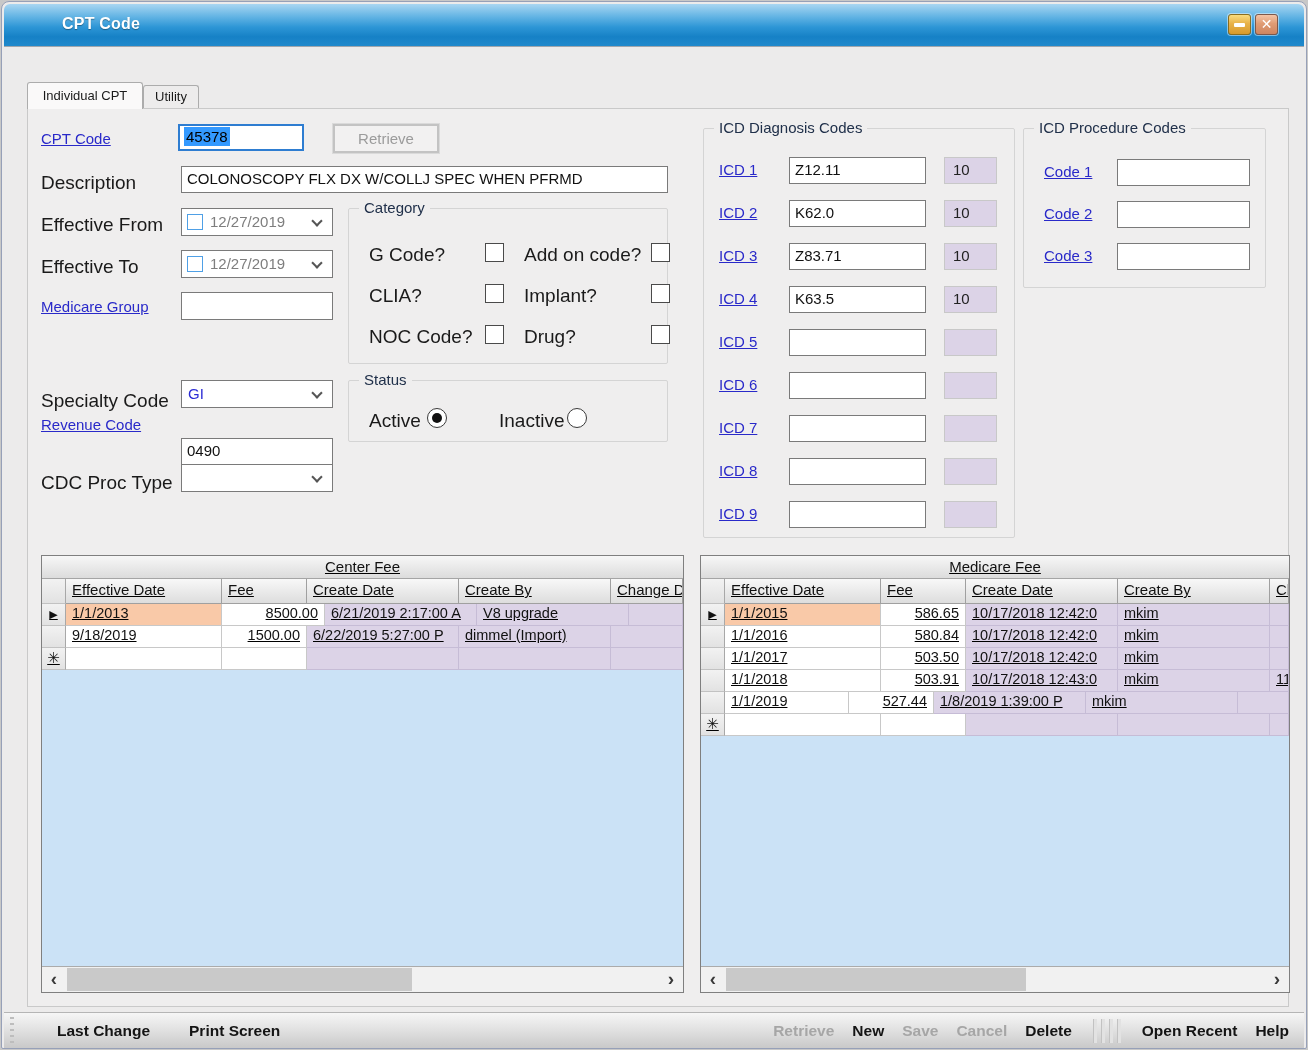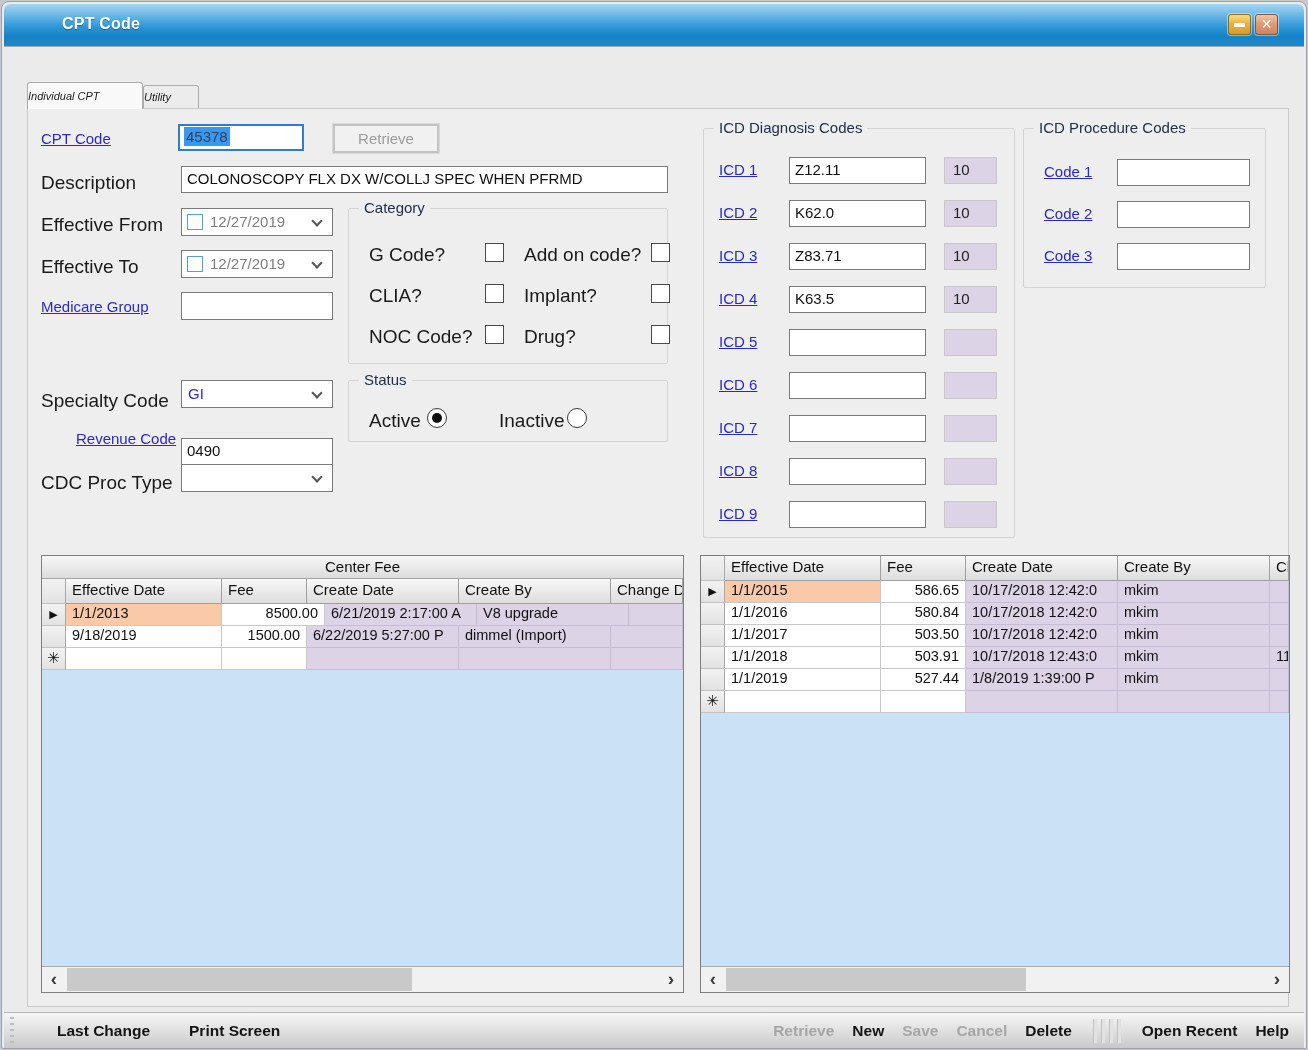--- a/index.html
+++ b/index.html
@@ -6,43 +6,43 @@
   *{box-sizing:border-box;}
   .win{position:relative;width:1306px;height:1048px;margin:1px;border:1px solid #96A0B8;border-radius:8px 8px 2px 2px;background:#ECEBEB;overflow:hidden;}
   .titlebar{position:absolute;left:2px;top:2px;right:2px;height:43px;border-radius:6px 6px 0 0;
     background:linear-gradient(180deg,#A9D6F2 0%,#63B4E4 30%,#2D96D6 55%,#1681C6 78%,#2089CC 100%);
     border-bottom:1px solid #9FA6AD;}
   .title-text{position:absolute;left:58px;top:11px;color:#fff;font-size:16px;font-weight:bold;letter-spacing:.2px;text-shadow:0 1px 1px rgba(0,0,0,.35);}
   .tbtn{position:absolute;top:10px;width:23px;height:21px;border-radius:3px;box-shadow:0 0 0 1px rgba(255,255,255,.45);}
   .btn-min{left:1224px;background:linear-gradient(#F9DC7E,#E8B24A 45%,#D89A2C);border:1px solid #8A6D1F;}
   .btn-min .dash{position:absolute;left:5px;top:8px;width:11px;height:4px;background:#fff;border-radius:1px;}
   .btn-close{left:1251px;background:linear-gradient(#F4C4A6,#E09C74 45%,#CE8560);border:1px solid #7D584A;color:#fff;font-weight:bold;font-size:14px;text-align:center;line-height:19px;}
-  .tab{position:absolute;border:1px solid #ACACAC;border-bottom:none;border-radius:3px 3px 0 0;font-size:11px;color:#1a1a1a;text-align:left;font-style:italic;}
+  .tab{position:absolute;border:1px solid #ACACAC;border-bottom:none;border-radius:3px 3px 0 0;font-size:13px;color:#1a1a1a;text-align:center;}
   .tab.active{left:25px;top:80px;width:116px;height:27px;background:#FAF9F9;z-index:3;line-height:26px;}
   .tab.inactive{left:141px;top:83px;width:56px;height:24px;background:#EDECEC;line-height:22px;}
   .page{position:absolute;left:25px;top:106px;width:1262px;height:899px;background:#EFEEEE;border:1px solid #C9C9C9;z-index:2;}
   .lbl{position:absolute;font-size:19px;color:#1a1a1a;white-space:nowrap;}
   .link{position:absolute;font-size:15px;color:#2929C9;text-decoration:underline;white-space:nowrap;cursor:pointer;}
   .tb{position:absolute;background:#fff;border:1px solid #7A7A7A;font-size:15px;color:#111;padding:3px 5px;white-space:nowrap;overflow:hidden;}
   .tb-cpt{border:2px solid #2E7DD1;padding:2px 4px;}
-  .sel-text{background:#3399FF;color:#404040;padding:1px 2px;}
+  .sel-text{background:#3399FF;color:#000000;padding:1px 2px;}
   .btn-retrieve{position:absolute;background:#F2F1F1;border:2px solid #C3C3C3;outline:1px solid #DADADA;color:#9B9B9B;font-size:15px;text-align:center;padding-top:4px;}
   .combo{position:absolute;background:#fff;border:1px solid #7A7A7A;font-size:15px;}
   .chev{position:absolute;right:11px;top:8px;width:8px;height:8px;border-right:2px solid #555;border-bottom:2px solid #555;transform:rotate(45deg);}
   .date-cb{position:absolute;left:5px;top:5px;width:16px;height:16px;background:#fff;border:1px solid #4FA0E6;}
   .date-text{position:absolute;left:28px;top:4px;color:#7E7E7E;font-size:15px;}
   .combo-val{position:absolute;left:6px;top:4px;font-size:15px;color:#2B2BD5;}
   .gbox{position:absolute;border:1px solid #D4D4D4;border-radius:2px;}
   .gcap{position:absolute;top:-10px;left:10px;background:#EFEEEE;padding:0 5px;font-size:15px;color:#20304A;white-space:nowrap;}
   .cb{position:absolute;width:19px;height:19px;background:#fff;border:1px solid #4A4A4A;}
   .radio{position:absolute;width:20px;height:20px;border:1px solid #3A3A3A;border-radius:50%;background:#fff;}
   .radio.sel::after{content:"";display:block;width:10px;height:10px;background:#101010;border-radius:50%;margin:4px;}
   .ver-box{position:absolute;width:53px;height:27px;background:#DCD3E7;border:1px solid #C8C8C8;font-size:15px;color:#222;padding:3px 8px;}
   
-  .grid{position:absolute;border:1px solid #7F7F7F;background:#CBE2F6;display:flex;flex-direction:column;overflow:hidden;}
+  .grid{position:absolute;border:1px solid #7F7F7F;background:#CBE2F6;display:flex;flex-direction:column;overflow:hidden;text-decoration:underline;}
   .g-title{height:23px;background:linear-gradient(#F7F7F7,#DCDCDC);border-bottom:1px solid #A5A5A5;text-align:center;font-size:15px;color:#111;line-height:22px;flex:none;}
   .g-hrow,.g-row{display:flex;flex:none;}
   .g-hc{height:25px;background:linear-gradient(#F8F8F8,#DDDDDD);border-right:1px solid #A0A0A0;border-bottom:1px solid #A0A0A0;font-size:15px;color:#111;padding:2px 6px;white-space:nowrap;overflow:hidden;}
   .g-sel{width:24px;flex:none;background:linear-gradient(#F2F2F2,#E2E2E2);border-right:1px solid #A8A8A8;border-bottom:1px solid #C2C2C2;text-align:center;font-size:11px;color:#111;line-height:21px;}
   .g-c{height:22px;font-size:14.5px;color:#111;padding:1px 6px;white-space:nowrap;overflow:hidden;border-right:1px solid #C8C8C8;border-bottom:1px solid #C8C8C8;background:#fff;}
   .g-c.lav{background:#DCD3E7;border-right-color:#C6BCD6;border-bottom-color:#C6BCD6;}
   .g-c.salmon{background:#F9C9A8;}
   .g-c.num{text-align:right;}
   .g-fill{flex:1;background:#CBE2F6;}
   .g-scroll{flex:none;height:26px;background:#F1F1F1;border-top:1px solid #ABABAB;position:relative;}
@@ -122,21 +122,21 @@
     </div>
 
     <div class="gbox" id="status-box" style="left:320px;top:271px;width:320px;height:62px;">
       <span class="gcap">Status</span>
     <div class="lbl" style="left: 20px; top: 29px;">Active</div>
         <div class="radio sel" style="left: 78px; top: 27px;"></div>
         <div class="lbl" style="left: 150px; top: 29px;">Inactive</div>
         <div class="radio" style="left: 218px; top: 27px;"></div>
       </div>
 
-    <a class="link" style="left:13px;top:321px;margin-left:35px;">Revenue Code</a>
+    <a class="link" style="left:13px;top:307px;">Revenue Code</a>
     <div class="tb" style="left:153px;top:329px;width:152px;height:28px;">0490</div>
 
     <div class="lbl" style="left:13px;top:363px;">CDC Proc Type</div>
     <div class="combo" style="left:153px;top:355px;width:152px;height:28px;">
       <span class="combo-val"></span>
       <span class="chev"></span>
     </div>
 
     <div class="gbox" id="icd-diag-box" style="left:675px;top:19px;width:312px;height:410px;">
       <span class="gcap">ICD Diagnosis Codes</span>
@@ -214,20 +214,21 @@
           <div class="g-c lav" style="flex: 1 1 0%;"></div>
         </div>
         <div class="g-fill"></div>
         <div class="g-scroll">
           <div class="g-arrow" style="left: 0px;">‹</div>
           <div class="g-thumb" style="left: 25px; width: 345px;"></div>
           <div class="g-arrow" style="right: 0px;">›</div>
         </div>
       </div>
     <div class="grid" id="grid-medicare" style="left:672px;top:446px;width:590px;height:438px;">
+        <div class="g-title">Medicare Fee</div>
         <div class="g-hrow">
           <div class="g-sel g-hc" style="height: 25px; line-height: 21px;"></div>
           <div class="g-hc" style="width: 156px; flex: 0 0 auto;">Effective Date</div>
           <div class="g-hc num" style="width: 85px; flex: 0 0 auto;">Fee</div>
           <div class="g-hc" style="width: 152px; flex: 0 0 auto;">Create Date</div>
           <div class="g-hc" style="width: 152px; flex: 0 0 auto;">Create By</div>
           <div class="g-hc" style="flex: 1 1 0%;">Change Date</div>
         </div>
         <div class="g-row">
           <div class="g-sel" style="height: 22px;">▶</div>
@@ -256,21 +257,21 @@
         <div class="g-row">
           <div class="g-sel" style="height: 22px;"></div>
           <div class="g-c" style="width: 156px; flex: 0 0 auto;">1/1/2018</div>
           <div class="g-c num" style="width: 85px; flex: 0 0 auto;">503.91</div>
           <div class="g-c lav" style="width: 152px; flex: 0 0 auto;">10/17/2018 12:43:0</div>
           <div class="g-c lav" style="width: 152px; flex: 0 0 auto;">mkim</div>
           <div class="g-c lav" style="flex: 1 1 0%;">11/</div>
         </div>
         <div class="g-row">
           <div class="g-sel" style="height: 22px;"></div>
-          <div class="g-c" style="width: 156px; flex: 0 0 auto;">1/1/2019</div>
+          <div class="g-c" style="width: 124px; flex: 0 0 auto;">1/1/2019</div>
           <div class="g-c num" style="width: 85px; flex: 0 0 auto;">527.44</div>
           <div class="g-c lav" style="width: 152px; flex: 0 0 auto;">1/8/2019 1:39:00 P</div>
           <div class="g-c lav" style="width: 152px; flex: 0 0 auto;">mkim</div>
           <div class="g-c lav" style="flex: 1 1 0%;"></div>
         </div>
         <div class="g-row">
           <div class="g-sel" style="height: 22px; font-size: 15px; line-height: 20px;">✳</div>
           <div class="g-c" style="width: 156px; flex: 0 0 auto;"></div>
           <div class="g-c num" style="width: 85px; flex: 0 0 auto;"></div>
           <div class="g-c lav" style="width: 152px; flex: 0 0 auto;"></div>

